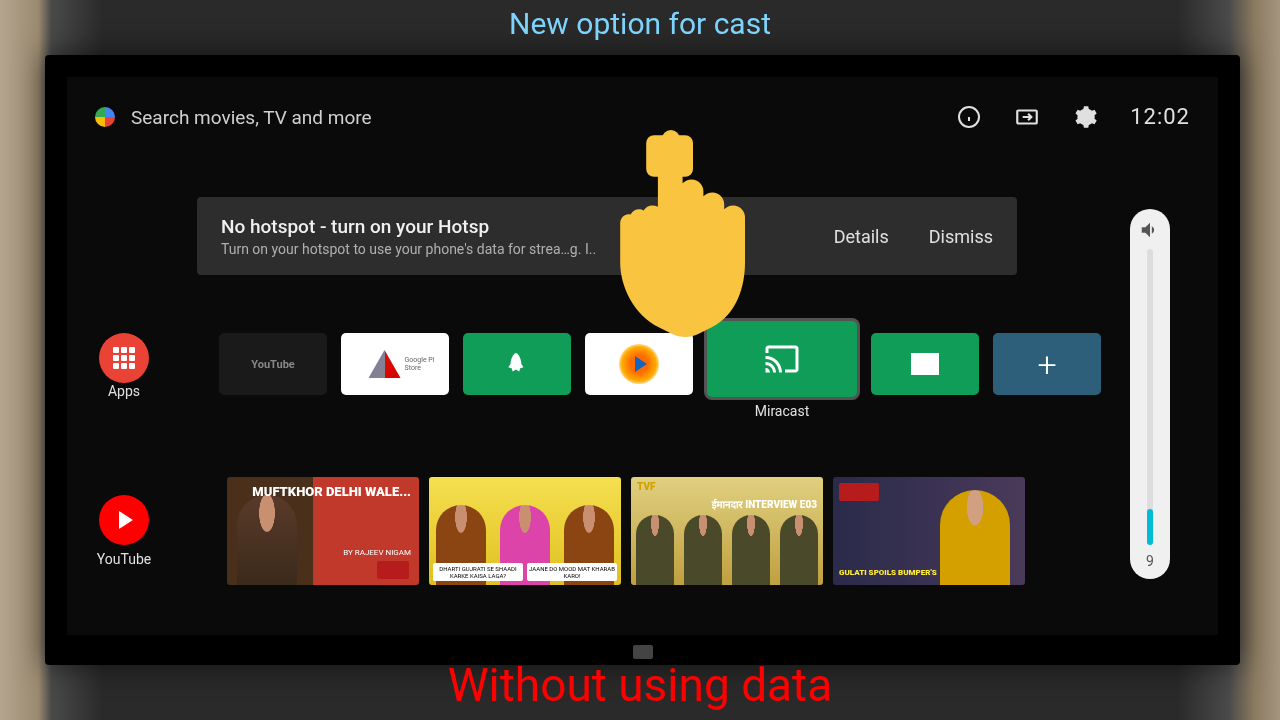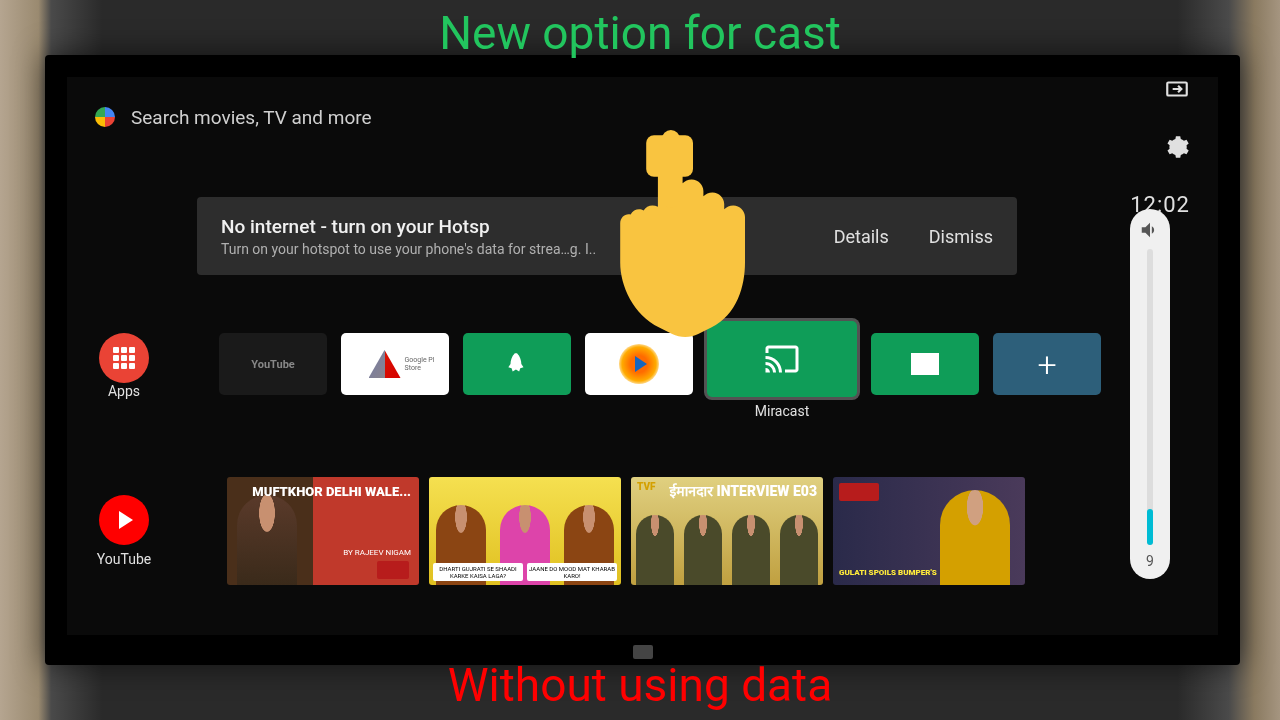--- a/index.html
+++ b/index.html
@@ -10,21 +10,21 @@
   .room-bg { position: absolute; inset: 0; background: linear-gradient(to right, #b5a590 0%, #9a8a70 3%, #4a4a4a 4%, #2a2a2a 8%, #2a2a2a 92%, #4a4a4a 96%, #8a7a60 98%, #a59580 100%); }
   
   
   .tv-frame { position: absolute; left: 45px; top: 55px; width: 1195px; height: 610px; background: #000; border-radius: 4px; box-shadow: 0 0 30px rgba(0,0,0,0.6); }
   .tv-screen { position: absolute; left: 22px; top: 22px; right: 22px; bottom: 30px; background: #0a0a0a; overflow: hidden; }
   
   
   .header-row { position: absolute; top: 22px; left: 28px; right: 28px; height: 36px; display: flex; align-items: center; color: #e0e0e0; }
   .assistant-dot { width: 20px; height: 20px; border-radius: 50%; background: conic-gradient(#4285f4 0 90deg, #ea4335 90deg 180deg, #fbbc05 180deg 270deg, #34a853 270deg 360deg); margin-right: 16px; flex-shrink: 0; }
   .search-placeholder { font-size: 19px; color: #d0d0d0; flex: 1; }
-  .header-icons { display: flex; align-items: flex-end; gap: 32px; flex-direction: column; }
+  .header-icons { display: flex; align-items: flex-start; gap: 32px; }
   .header-icon { width: 26px; height: 26px; display: flex; align-items: center; justify-content: center; color: #e0e0e0; }
   .clock { font-size: 22px; color: #e0e0e0; letter-spacing: 1px; }
   
   
   .notif-bar { position: absolute; top: 120px; left: 130px; width: 820px; height: 78px; background: #2d2d2d; border-radius: 4px; display: flex; align-items: center; padding: 0 24px; }
   .notif-text { flex: 1; }
   .notif-title { color: #f0f0f0; font-size: 19px; font-weight: 500; }
   .notif-sub { color: #b0b0b0; font-size: 14px; margin-top: 3px; }
   .notif-actions { display: flex; gap: 40px; margin-left: 20px; }
   .notif-btn { color: #e0e0e0; font-size: 18px; cursor: pointer; }
@@ -75,38 +75,38 @@
   .th1-badge { position: absolute; right: 10px; bottom: 6px; width: 32px; height: 18px; background: #b71c1c; border-radius: 2px; }
   
   .th2 { background: linear-gradient(#f5e050, #e0c020); }
   .th2-ppl { position: absolute; inset: 0; display: flex; justify-content: space-around; align-items: flex-end; }
   .th2-p { width: 50px; height: 80px; background: radial-gradient(ellipse at 50% 15%, #c89070 0 16%, transparent 17%), #8b4513; border-radius: 25px 25px 0 0; }
   .th2-cap { position: absolute; bottom: 4px; left: 4px; right: 4px; display: flex; gap: 4px; }
   .th2-cap span { flex: 1; background: #fff; color: #000; font-size: 6px; padding: 2px; border-radius: 2px; text-align: center; }
   
   .th3 { background: linear-gradient(#e0d080, #c0a040); }
   .th3-hdr { position: absolute; top: 4px; left: 6px; color: #d4a000; font-size: 10px; font-weight: 900; }
-  .th3-hdr2 { position: absolute; top: 4px; right: 6px; color: #fff; font-size: 14px; font-weight: 900; text-align: center; }
+  .th3-hdr2 { position: absolute; top: 20px; right: 6px; color: #fff; font-size: 10px; font-weight: 900; text-align: center; }
   .th3-ppl { position: absolute; bottom: 0; left: 0; right: 0; height: 75px; display: flex; justify-content: space-around; align-items: flex-end; }
   .th3-p { width: 38px; height: 70px; background: radial-gradient(ellipse at 50% 12%, #c89070 0 14%, transparent 15%), #4a4a2a; border-radius: 19px 19px 0 0; }
   
   .th4 { background: linear-gradient(to right, #2a2a4a, #4a3a5a); padding-left: 20px; }
   .th4-person { position: absolute; right: 15px; bottom: 0; width: 70px; height: 95px; background: radial-gradient(ellipse at 50% 18%, #d0a080 0 16%, transparent 17%), #d4a000; border-radius: 35px 35px 0 0; }
   .th4-badge { position: absolute; left: 6px; top: 6px; width: 40px; height: 18px; background: #b71c1c; border-radius: 2px; }
   .th4-txt { position: absolute; left: 6px; bottom: 8px; color: #ffeb3b; font-size: 8px; font-weight: 900; line-height: 1; }
   
   
   .volume-slider { position: absolute; right: 48px; top: 132px; width: 40px; height: 370px; background: #f0f0f0; border-radius: 20px; display: flex; flex-direction: column; align-items: center; padding: 10px 0; }
   .vol-icon { width: 22px; height: 22px; color: #555; margin-bottom: 8px; }
   .vol-track { flex: 1; width: 6px; background: #ddd; border-radius: 3px; position: relative; }
   .vol-fill { position: absolute; bottom: 0; left: 0; right: 0; height: 12%; background: #00bcd4; border-radius: 3px; }
   .vol-num { color: #555; font-size: 14px; margin-top: 8px; }
   
   
-  .overlay-top { position: absolute; top: 6px; left: 50%; transform: translateX(-50%); color: #22c55e; font-size: 46px; font-weight: 400; white-space: nowrap; z-index: 50; }
+  .overlay-top { position: absolute; top: 6px; left: 50%; transform: translateX(-50%); color: #7dd3fc; font-size: 30px; font-weight: 400; white-space: nowrap; z-index: 50; }
   .overlay-bottom { position: absolute; bottom: 8px; left: 50%; transform: translateX(-50%); color: #ff0000; font-size: 46px; font-weight: 400; white-space: nowrap; z-index: 50; }
   .pointer-hand { position: absolute; top: 130px; left: 615px; width: 130px; z-index: 40; }
   
   
   .mi-logo { position: absolute; bottom: 6px; left: 50%; transform: translateX(-50%); width: 20px; height: 14px; background: #444; border-radius: 2px; }
 </style>
 </head>
 <body>
 
 <div class="room-bg"></div>
@@ -135,21 +135,21 @@
           <svg viewBox="0 0 24 24" width="26" height="26" fill="currentColor">
               <path d="M12 8a4 4 0 100 8 4 4 0 000-8zm9 4a7.5 7.5 0 00-.2-1.7l2-1.6-2-3.4-2.4 1a7 7 0 00-2.9-1.7L15 2h-4l-.5 2.6a7 7 0 00-2.9 1.7l-2.4-1-2 3.4 2 1.6A7.5 7.5 0 005 12c0 .6 0 1.1.2 1.7l-2 1.6 2 3.4 2.4-1a7 7 0 002.9 1.7L11 22h4l.5-2.6a7 7 0 002.9-1.7l2.4 1 2-3.4-2-1.6c.1-.6.2-1.1.2-1.7z"></path>
             </svg>
         </div>
         <div class="clock">12:02</div>
       </div>
     </div>
 
     <div class="notif-bar">
       <div class="notif-text">
-        <div class="notif-title">No internet - turn on your Hotsp</div>
+        <div class="notif-title">No hotspot - turn on your Hotsp</div>
         <div class="notif-sub">Turn on your hotspot to use your phone's data for strea…g. I..</div>
       </div>
       <div class="notif-actions">
         <div class="notif-btn">Details</div>
         <div class="notif-btn">Dismiss</div>
       </div>
     </div>
 
     <div class="apps-section">
       <div class="apps-row">

